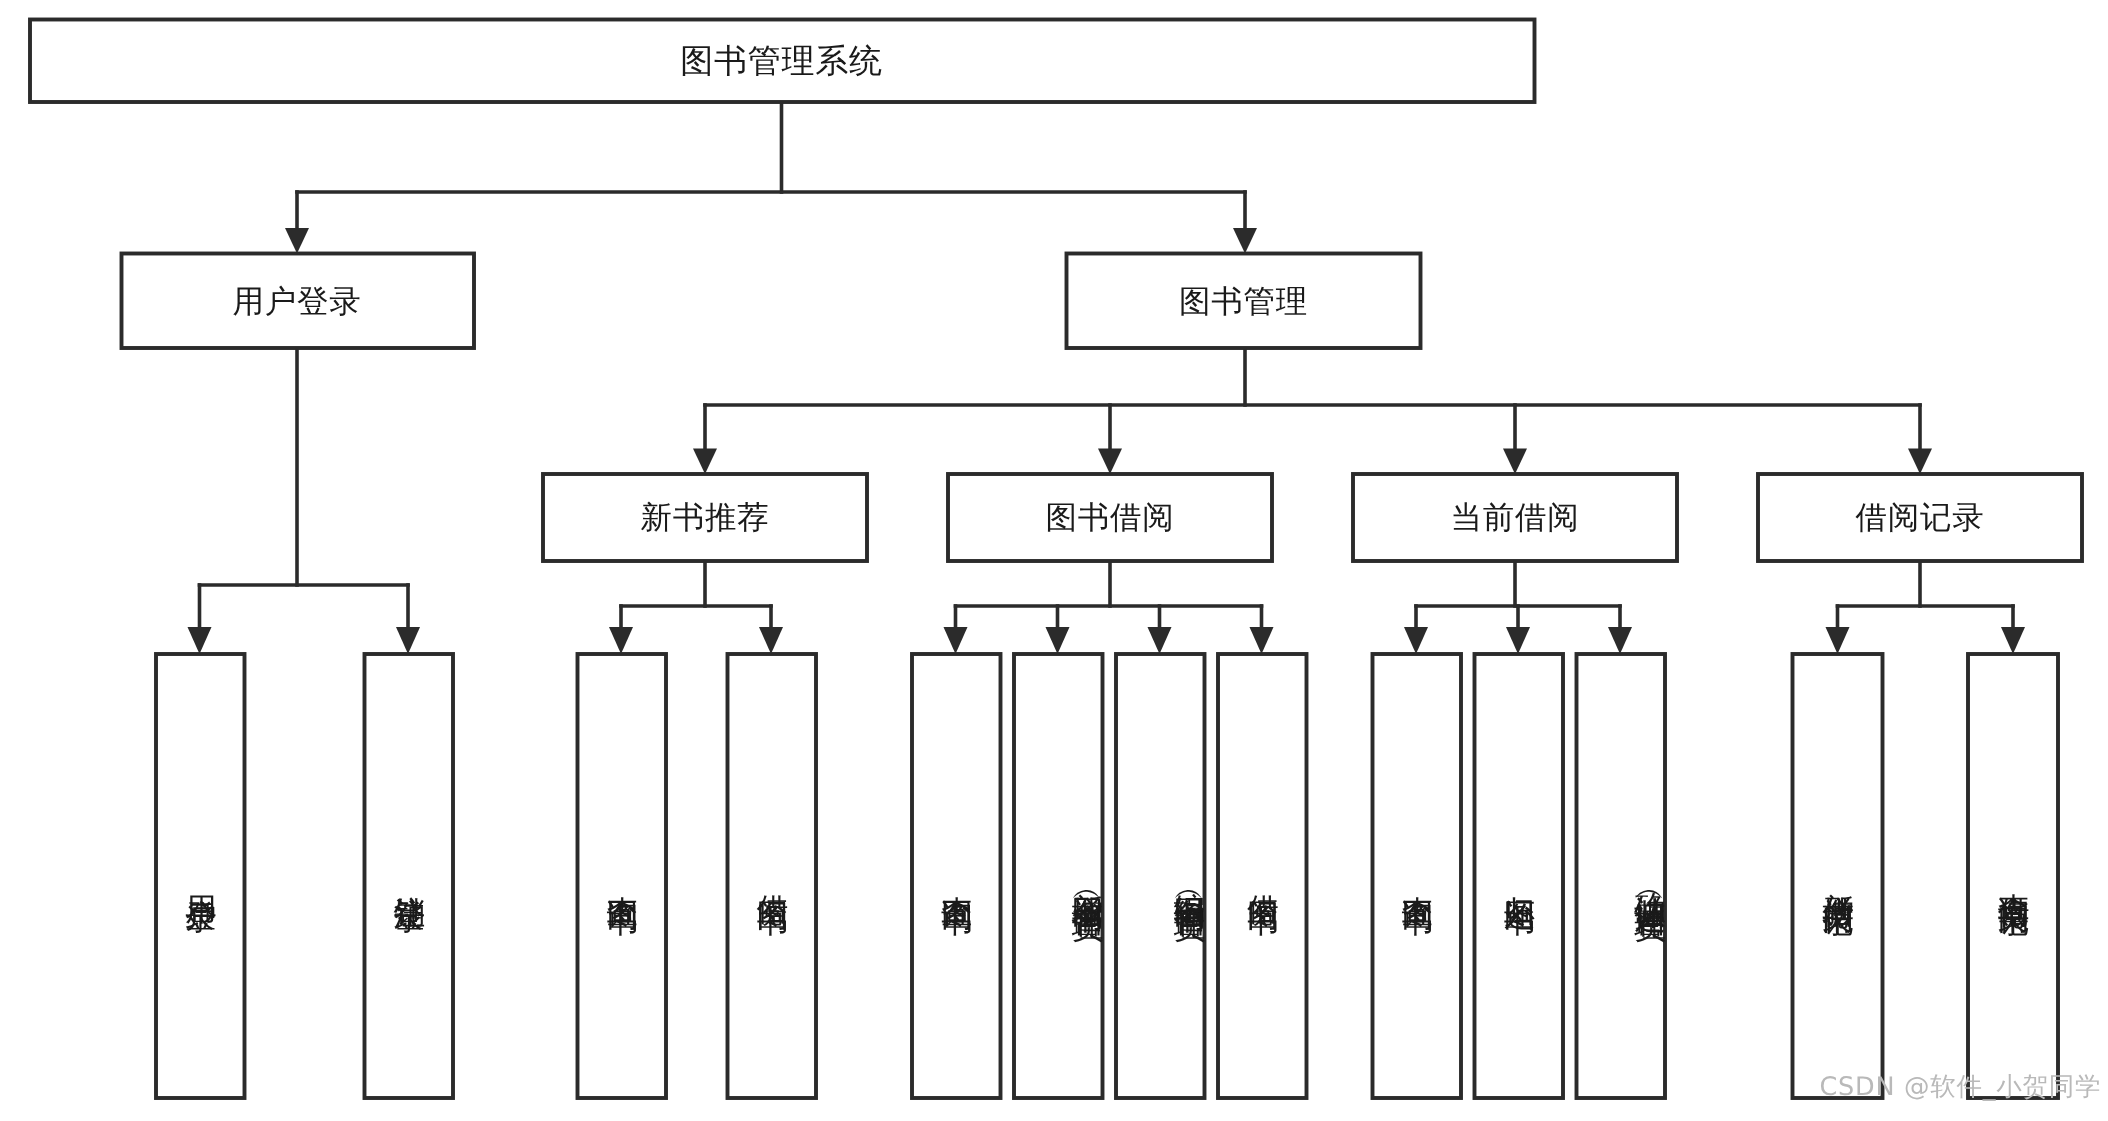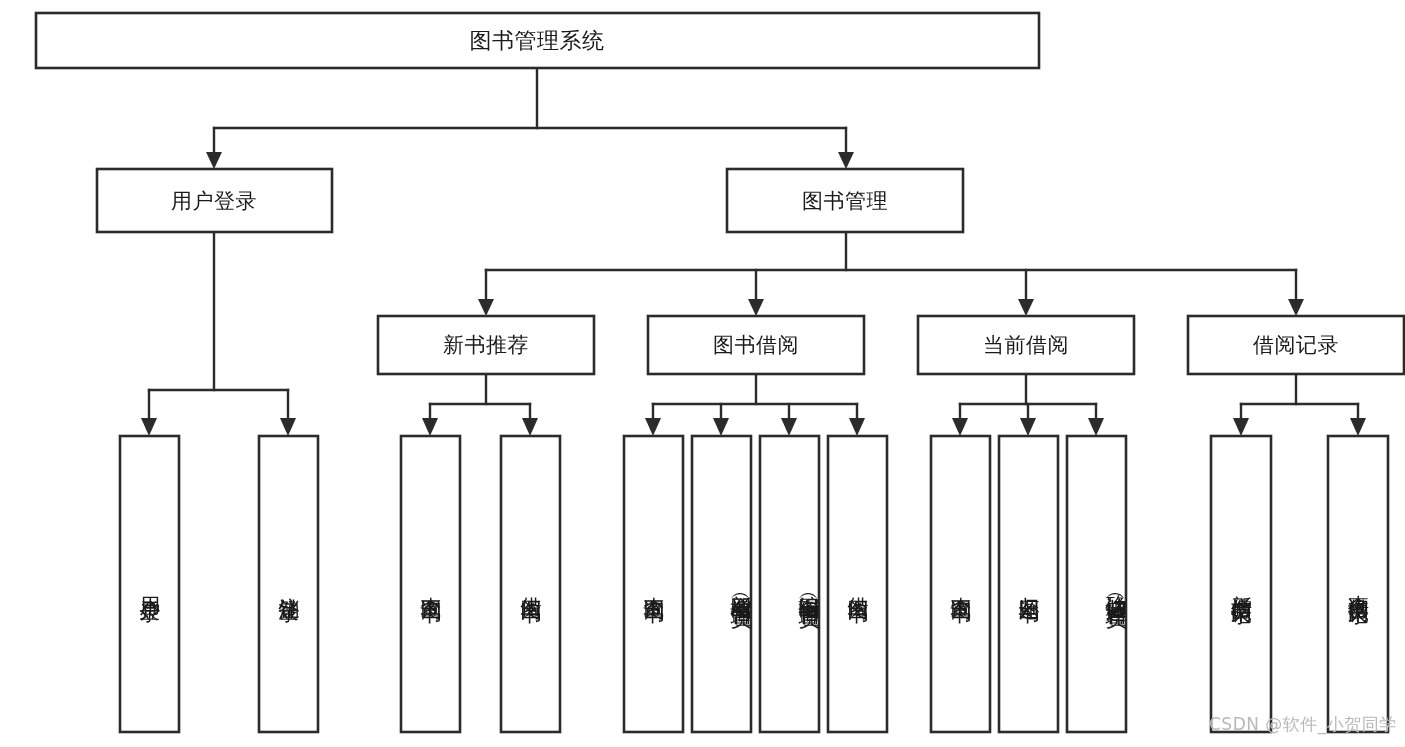--- a/index.html
+++ b/index.html
@@ -10,21 +10,21 @@
   }
   body {
     width: 1405px;
     height: 747px;
     position: relative;
     font-family: "DejaVu Sans", "Liberation Sans", sans-serif;
     overflow: hidden;
   }
   #diagram-root {
     position: absolute;
-    left: 16px;
+    left: 0;
     top: 0;
     width: 1385px;
     height: 747px;
   }
   svg.flow {
     display: block;
     width: 1405px;
     height: 747px;
   }
   .box-rect {
@@ -72,20 +72,21 @@
   }
   .watermark {
     position: absolute;
     left: 1193px;
     top: 713px;
     font-family: "DejaVu Sans", "Liberation Sans", sans-serif;
     font-size: 17px;
     color: #b9b9b9;
     white-space: nowrap;
     letter-spacing: 0.5px;
+    padding-left: 20px;
   }
 </style>
 </head>
 <body>
 
 <div id="diagram-root">
 
   <svg class="flow" viewBox="0 0 1405 747">
 
     <g>

